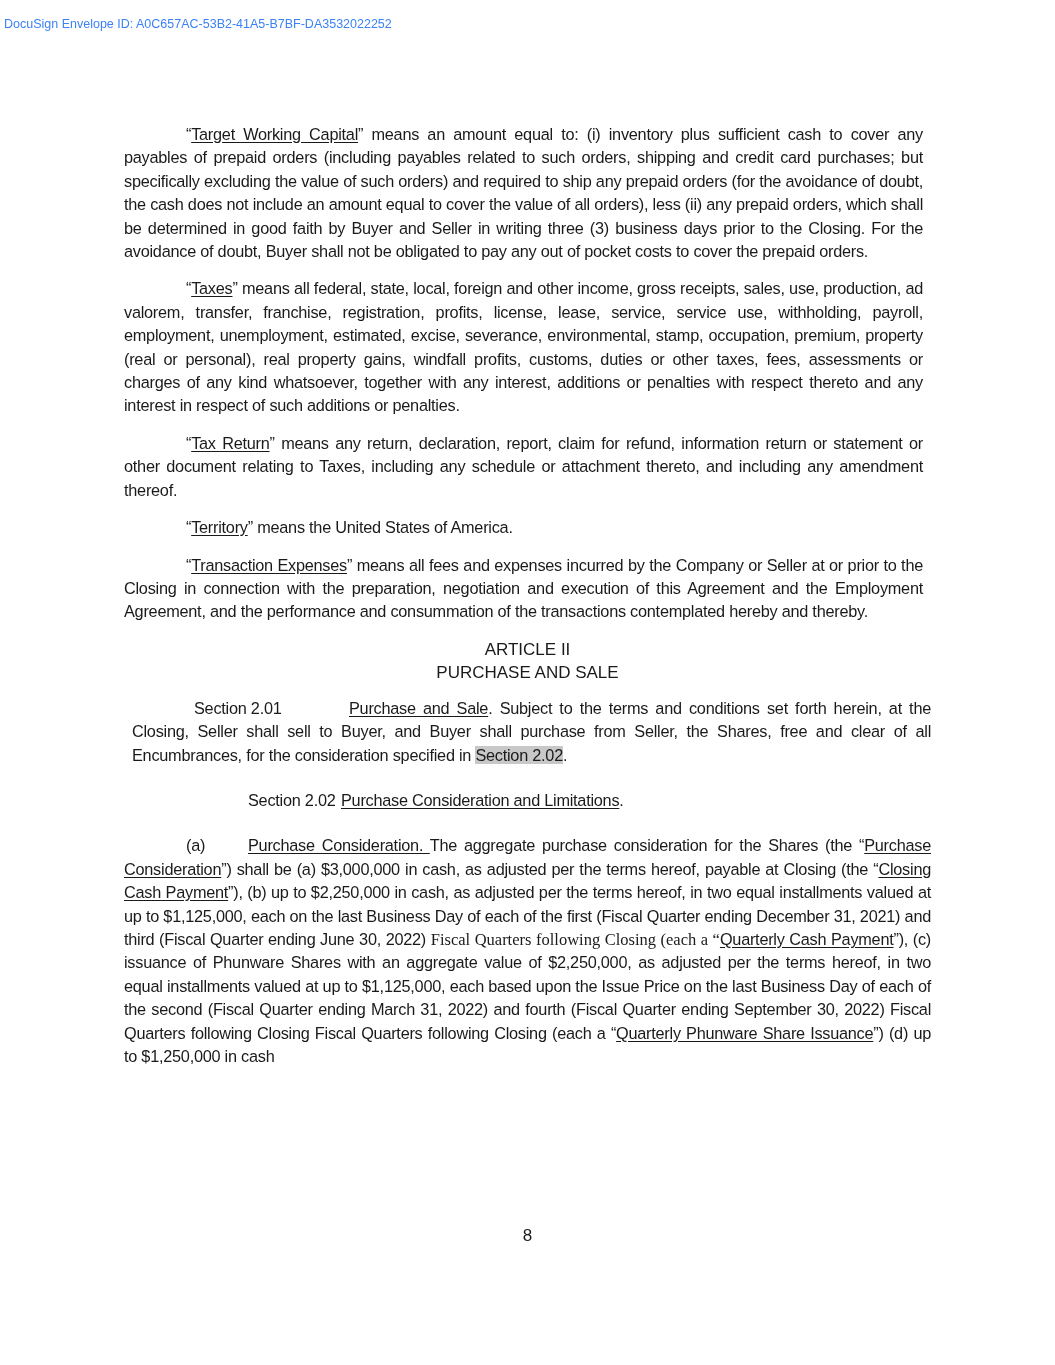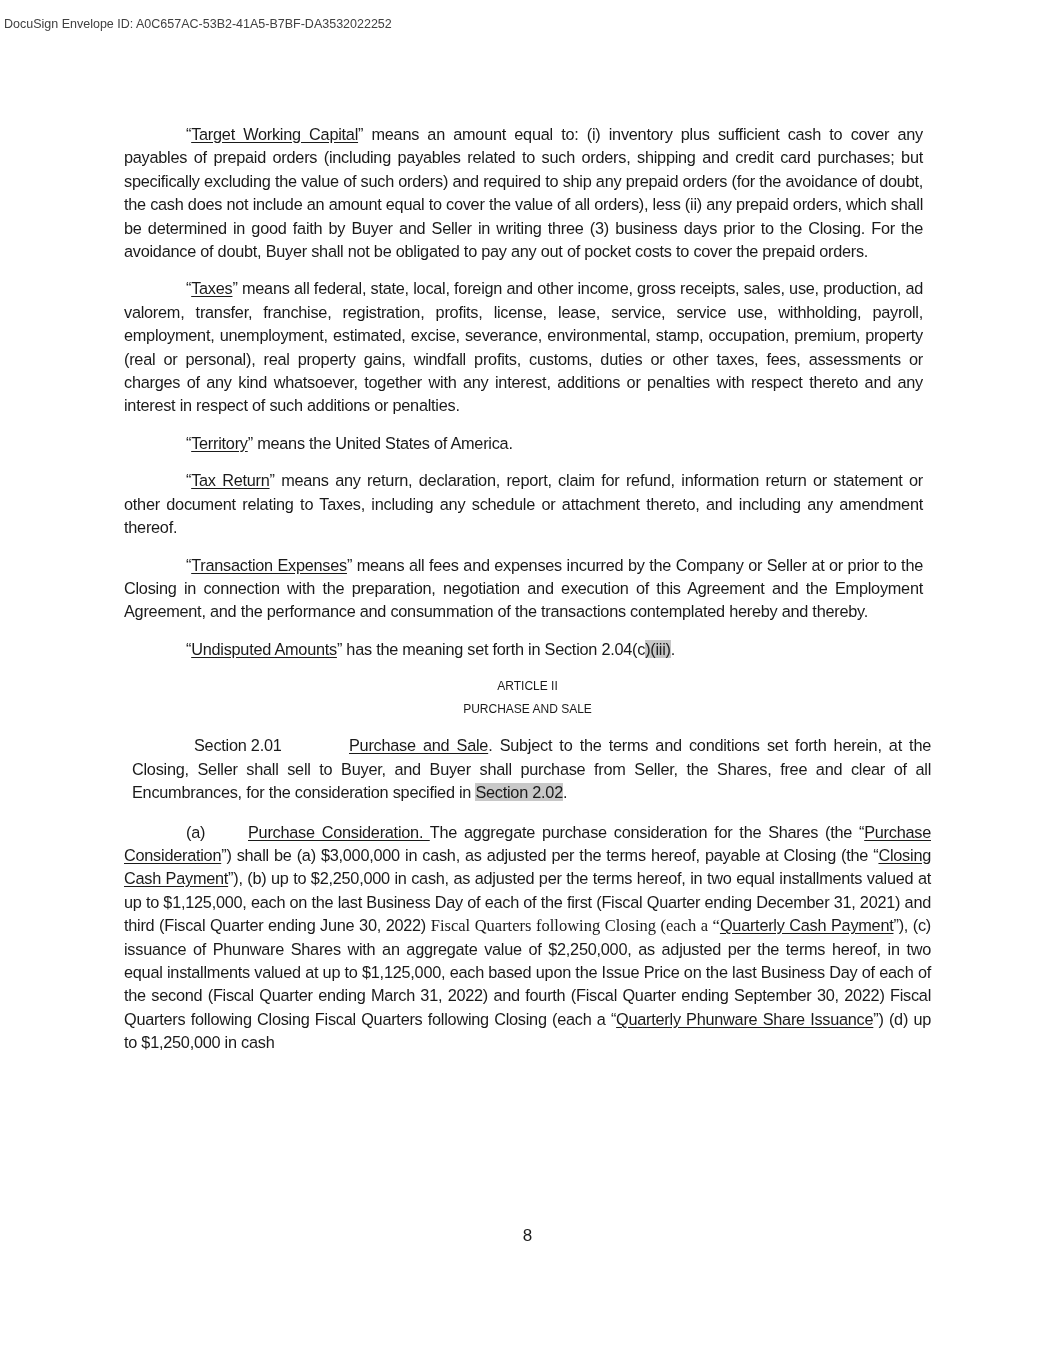--- a/index.html
+++ b/index.html
@@ -1,57 +1,57 @@
 <!DOCTYPE html>
 <html><head>
 <meta charset="utf-8">
 <style>
   html, body { margin: 0; padding: 0; background: #ffffff; }
   body { width: 1055px; height: 1365px; position: relative; overflow: hidden; color: #1a1a1a; }
-  .envelope { position: absolute; left: 4px; top: 17px; font-family: "Liberation Sans", sans-serif; font-size: 12.5px; color: #404040; }
+  .envelope { position: absolute; left: 4px; top: 17px; font-family: "Liberation Sans", sans-serif; font-size: 12.5px; color: #3b82f6; }
   .page { position: absolute; left: 124px; top: 123px; width: 807px; font-family: "Liberation Sans", sans-serif; font-size: 16.3px; line-height: 23.4px; letter-spacing: -0.25px; }
   .para { text-align: justify; margin: 0 8px 14px 0; text-indent: 62px; }
   .para.short { text-align: left; }
   u { text-decoration: underline; text-underline-offset: 2px; }
   .hl { background: #c8c8c8; }
-  .article { text-align: center; font-size: 12px; line-height: 23px; margin: 4px 0 13px 0; letter-spacing: 0; }
+  .article { text-align: center; font-size: 17px; line-height: 23px; margin: 4px 0 13px 0; letter-spacing: 0; }
   .section { margin: 0 0 14px 8px; text-align: justify; text-indent: 62px; }
   .section .num { display: inline-block; width: 155px; text-indent: 0; }
   .section-head { margin: 22px 0 22px 0; text-indent: 62px; }
   .section-head .num { display: inline-block; width: 155px; }
   .sub { text-align: justify; text-indent: 62px; }
   .sub .label { display: inline-block; width: 62px; text-indent: 0; }
   .serif { font-family: "Liberation Serif", serif; font-size: 16.5px; letter-spacing: 0; }
   .pagenum { position: absolute; left: 0; width: 1055px; top: 1226px; text-align: center; font-family: "Liberation Sans", sans-serif; font-size: 17px; }
 </style>
 </head>
 <body>
 
 <div class="envelope">DocuSign Envelope ID: A0C657AC-53B2-41A5-B7BF-DA3532022252</div>
 
 <div class="page">
 
   <p class="para"><span>“</span><u>Target Working Capital</u><span>” means an amount equal to: (i) inventory plus sufficient cash to cover any payables of prepaid orders (including payables related to such orders, shipping and credit card purchases; but specifically excluding the value of such orders) and required to ship any prepaid orders (for the avoidance of doubt, the cash does not include an amount equal to cover the value of all orders), less (ii) any prepaid orders, which shall be determined in good faith by Buyer and Seller in writing three (3) business days prior to the Closing.  For the avoidance of doubt, Buyer shall not be obligated to pay any out of pocket costs to cover the prepaid orders.</span></p>
 
   <p class="para"><span>“</span><u>Taxes</u><span>” means all federal, state, local, foreign and other income, gross receipts, sales, use, production, ad valorem, transfer, franchise, registration, profits, license, lease, service, service use, withholding, payroll, employment, unemployment, estimated, excise, severance, environmental, stamp, occupation, premium, property (real or personal), real property gains, windfall profits, customs, duties or other taxes, fees, assessments or charges of any kind whatsoever, together with any interest, additions or penalties with respect thereto and any interest in respect of such additions or penalties.</span></p>
 
+  <p class="para"><span>“</span><u>Tax Return</u><span>” means any return, declaration, report, claim for refund, information return or statement or other document relating to Taxes, including any schedule or attachment thereto, and including any amendment thereof.</span></p>
+
   <p class="para short"><span>“</span><u>Territory</u><span>” means the United States of America.</span></p>
-
-  <p class="para"><span>“</span><u>Tax Return</u><span>” means any return, declaration, report, claim for refund, information return or statement or other document relating to Taxes, including any schedule or attachment thereto, and including any amendment thereof.</span></p>
 
 
   <p class="para"><span>“</span><u>Transaction Expenses</u><span>” means all fees and expenses incurred by the Company or Seller at or prior to the Closing in connection with the preparation, negotiation and execution of this Agreement and the Employment Agreement, and the performance and consummation of the transactions contemplated hereby and thereby.</span></p>
 
-  <p class="para short"><span>“</span><u>Undisputed Amounts</u><span>” has the meaning set forth in Section 2.04(c</span><span class="hl">)(iii)</span><span>.</span></p>
 
   <div class="article">
     <div>ARTICLE II</div>
     <div>PURCHASE AND SALE</div>
   </div>
 
   <p class="section"><span class="num">Section 2.01</span><u>Purchase and Sale</u><span>. Subject to the terms and conditions set forth herein, at the Closing, Seller shall sell to Buyer, and Buyer shall purchase from Seller, the Shares, free and clear of all Encumbrances, for the consideration specified in </span><span class="hl">Section 2.02</span><span>.</span></p>
 
+  <p class="section-head"><span class="num">Section 2.02</span><u>Purchase Consideration and Limitations</u><span>.</span></p>
 
   <p class="sub"><span class="label">(a)</span><u>Purchase Consideration. </u><span>The aggregate purchase consideration for the Shares (the “</span><u>Purchase Consideration</u><span>”) shall be (a) $3,000,000 in cash, as adjusted per the terms hereof, payable at Closing (the “</span><u>Closing Cash Payment</u><span>”), (b) up to $2,250,000 in cash, as adjusted per the terms hereof, in two equal installments valued at up to $1,125,000, each on the last Business Day of each of the first (Fiscal Quarter ending December 31, 2021) and third (Fiscal Quarter ending June 30, 2022) </span><span class="serif">Fiscal Quarters following Closing (each a “</span><u>Quarterly Cash Payment</u><span>”), (c) issuance of Phunware Shares with an aggregate value of $2,250,000, as adjusted per the terms hereof, in two equal installments valued at up to $1,125,000, each based upon the Issue Price on the last Business Day of each of the second (Fiscal Quarter ending March 31, 2022) and fourth (Fiscal Quarter ending September 30, 2022) Fiscal Quarters following Closing Fiscal Quarters following Closing (each a “</span><u>Quarterly Phunware Share Issuance</u><span>”) (d) up to $1,250,000 in cash</span></p>
 
 </div>
 
 <div class="pagenum">8</div>
 
 </body></html>

